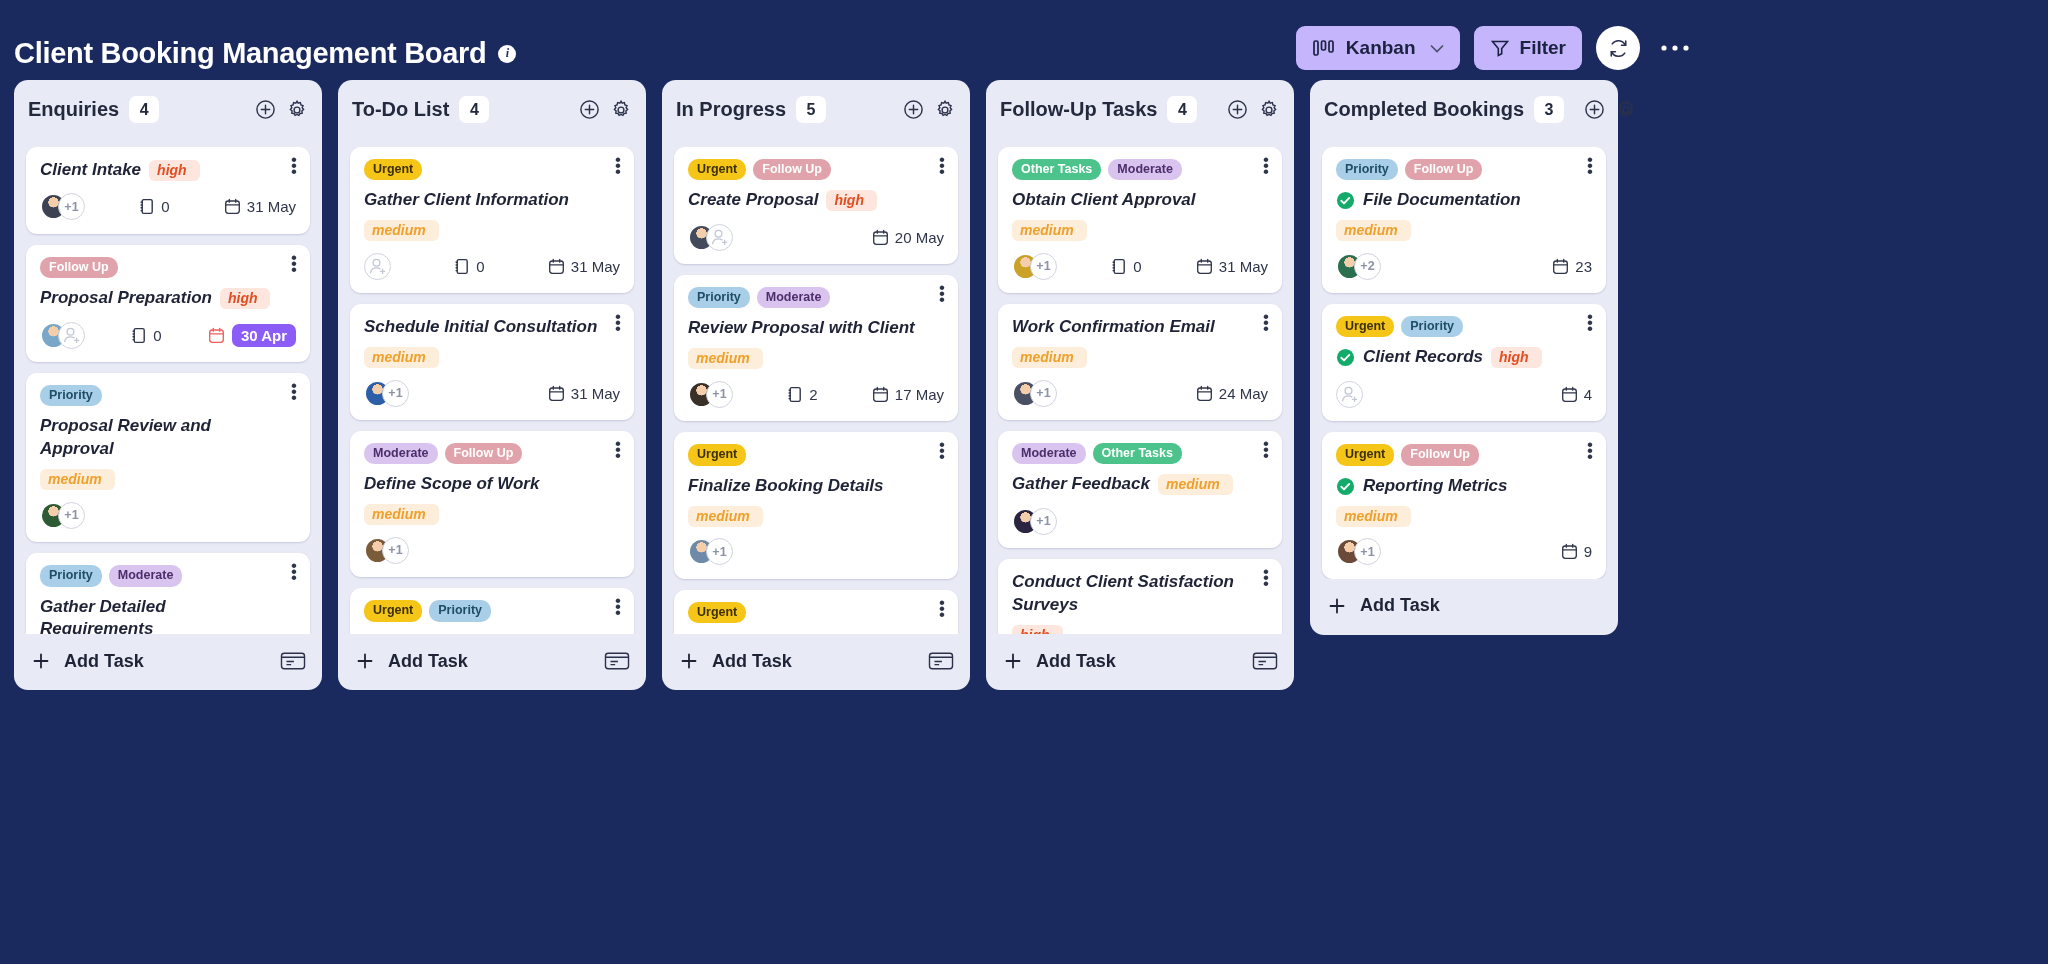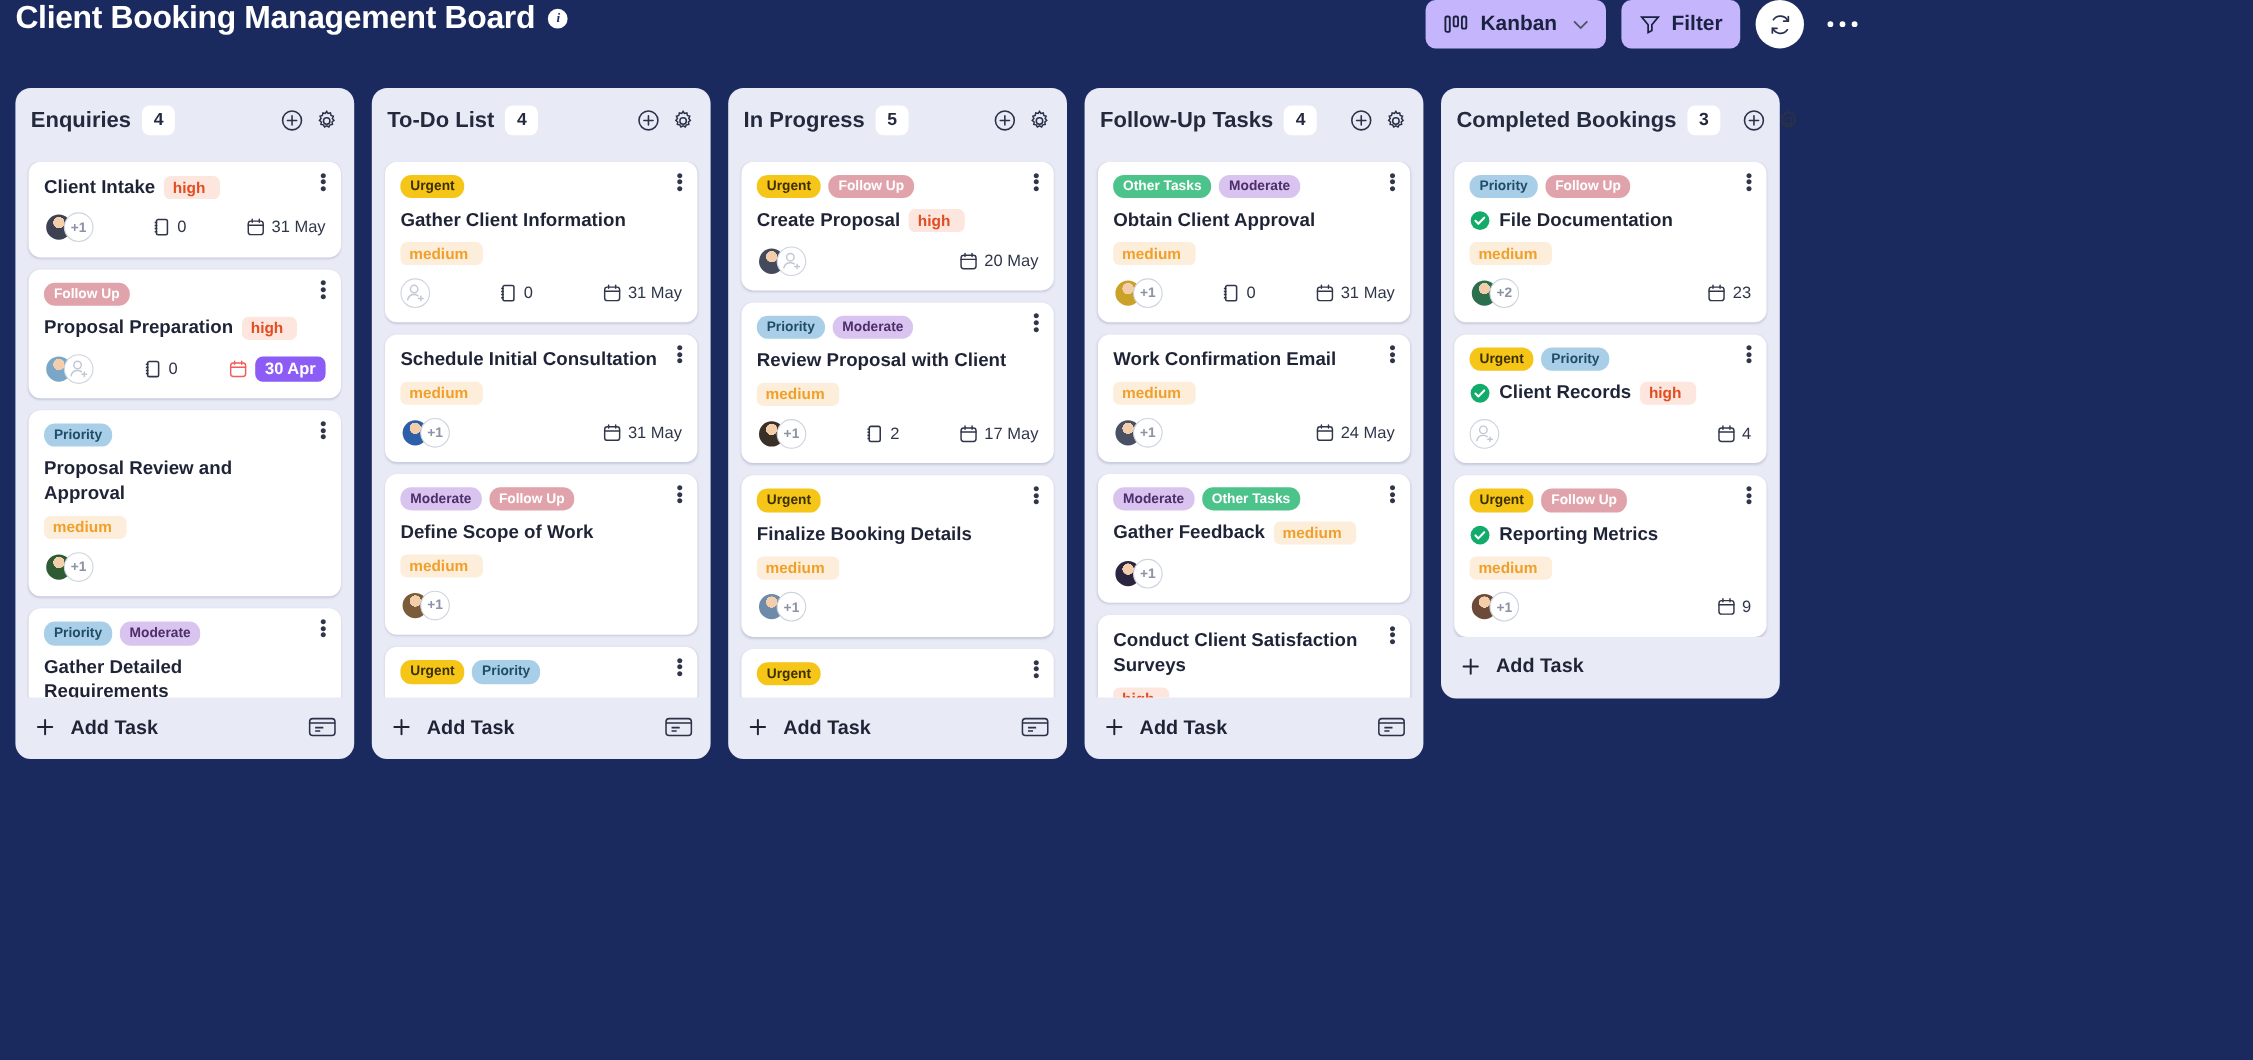--- a/index.html
+++ b/index.html
@@ -5,21 +5,21 @@
   * { box-sizing: border-box; margin: 0; padding: 0; }
   html, body {
     width: 2048px; height: 964px;
     background: #1b2a5e;
     font-family: "Liberation Sans", sans-serif;
     overflow: hidden;
   }
   
   .topbar {
     height: 70px; width: 1716px;
-    display: flex; align-items: flex-start;
+    display: flex; align-items: flex-end;
     padding: 0 20px 0 14px;
     background: #1b2a5e;
     gap: 10px;
   }
   .board-title {
     font-size: 29px; font-weight: 700; color: #ffffff;
     letter-spacing: -0.3px; white-space: nowrap;
   }
   .info-icon {
     width: 18px; height: 18px; border-radius: 50%;
@@ -98,21 +98,21 @@
     font-size: 12.5px; font-weight: 600; border-radius: 10px;
     padding: 2px 9px 3px 9px; white-space: nowrap; line-height: 1.3;
   }
   .t-urgent    { background:#f5c518; color:#3d3000; }
   .t-followup  { background:#e0a3ab; color:#ffffff; }
   .t-priority  { background:#a9cfe8; color:#1f4c66; }
   .t-moderate  { background:#d9c3ef; color:#4c2e6b; }
   .t-other     { background:#4cc38a; color:#ffffff; }
   .title-row {
     display: flex; align-items: center; flex-wrap: wrap;
-    gap: 8px; margin-bottom: 10px; padding-right: 22px;
+    gap: 8px; margin-bottom: 10px; padding-right: 22px; font-style: italic;
   }
   .check-ico { flex: 0 0 auto; display: flex; align-items: center; }
   .card-title {
     font-size: 17px; font-weight: 600; color: #1f2336;
     line-height: 1.35;
   }
   .prio {
     font-size: 14px; font-weight: 700; border-radius: 6px;
     padding: 2px 13px 3px 8px; white-space: nowrap;
   }

